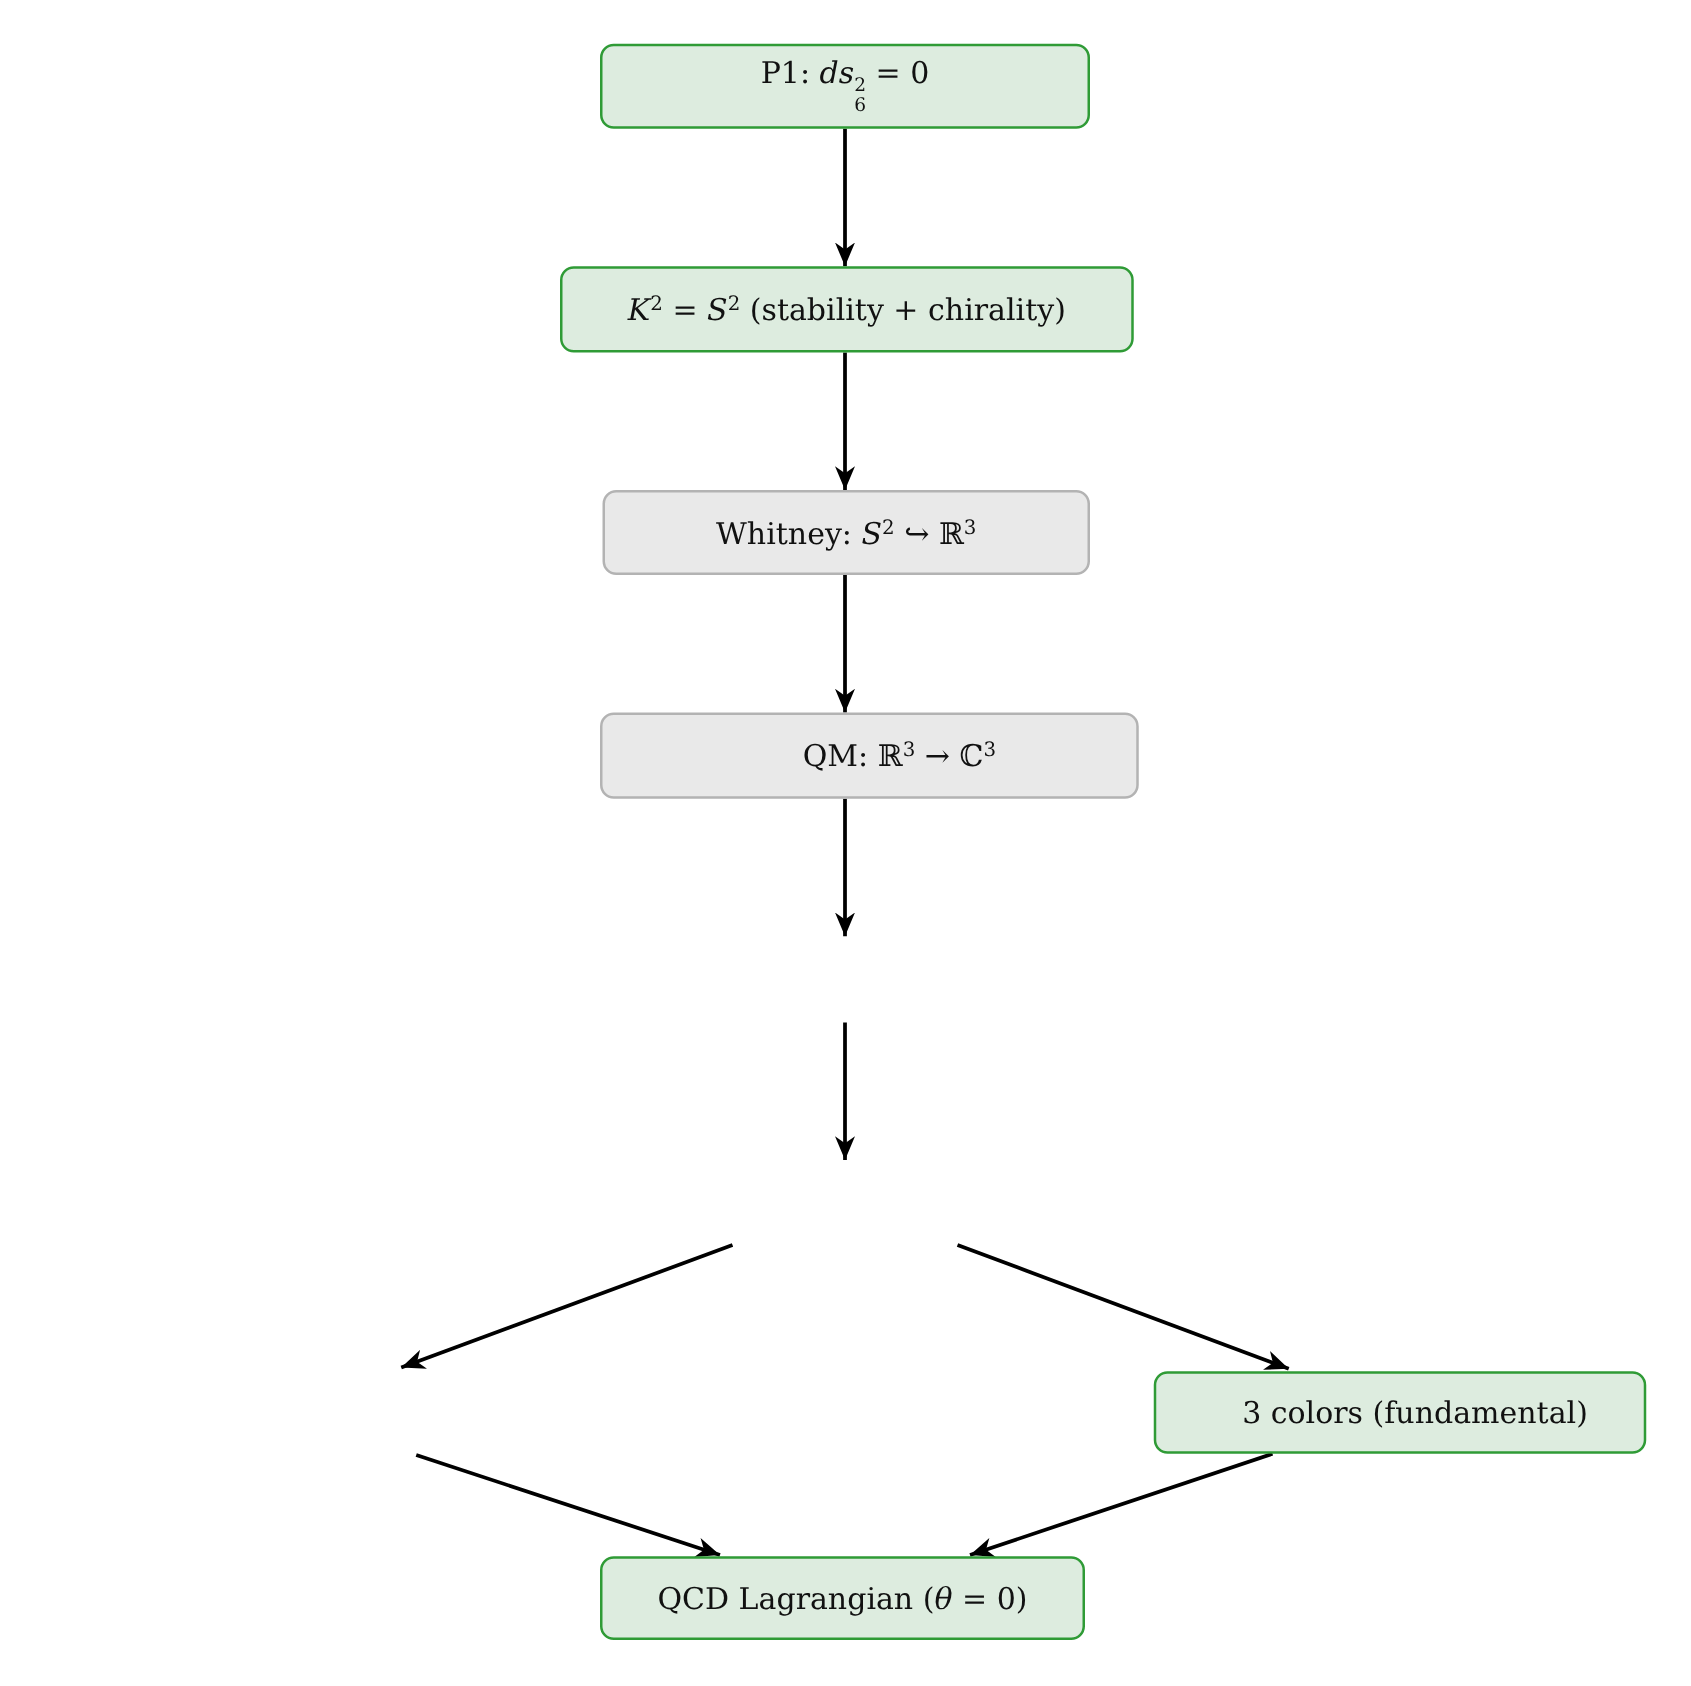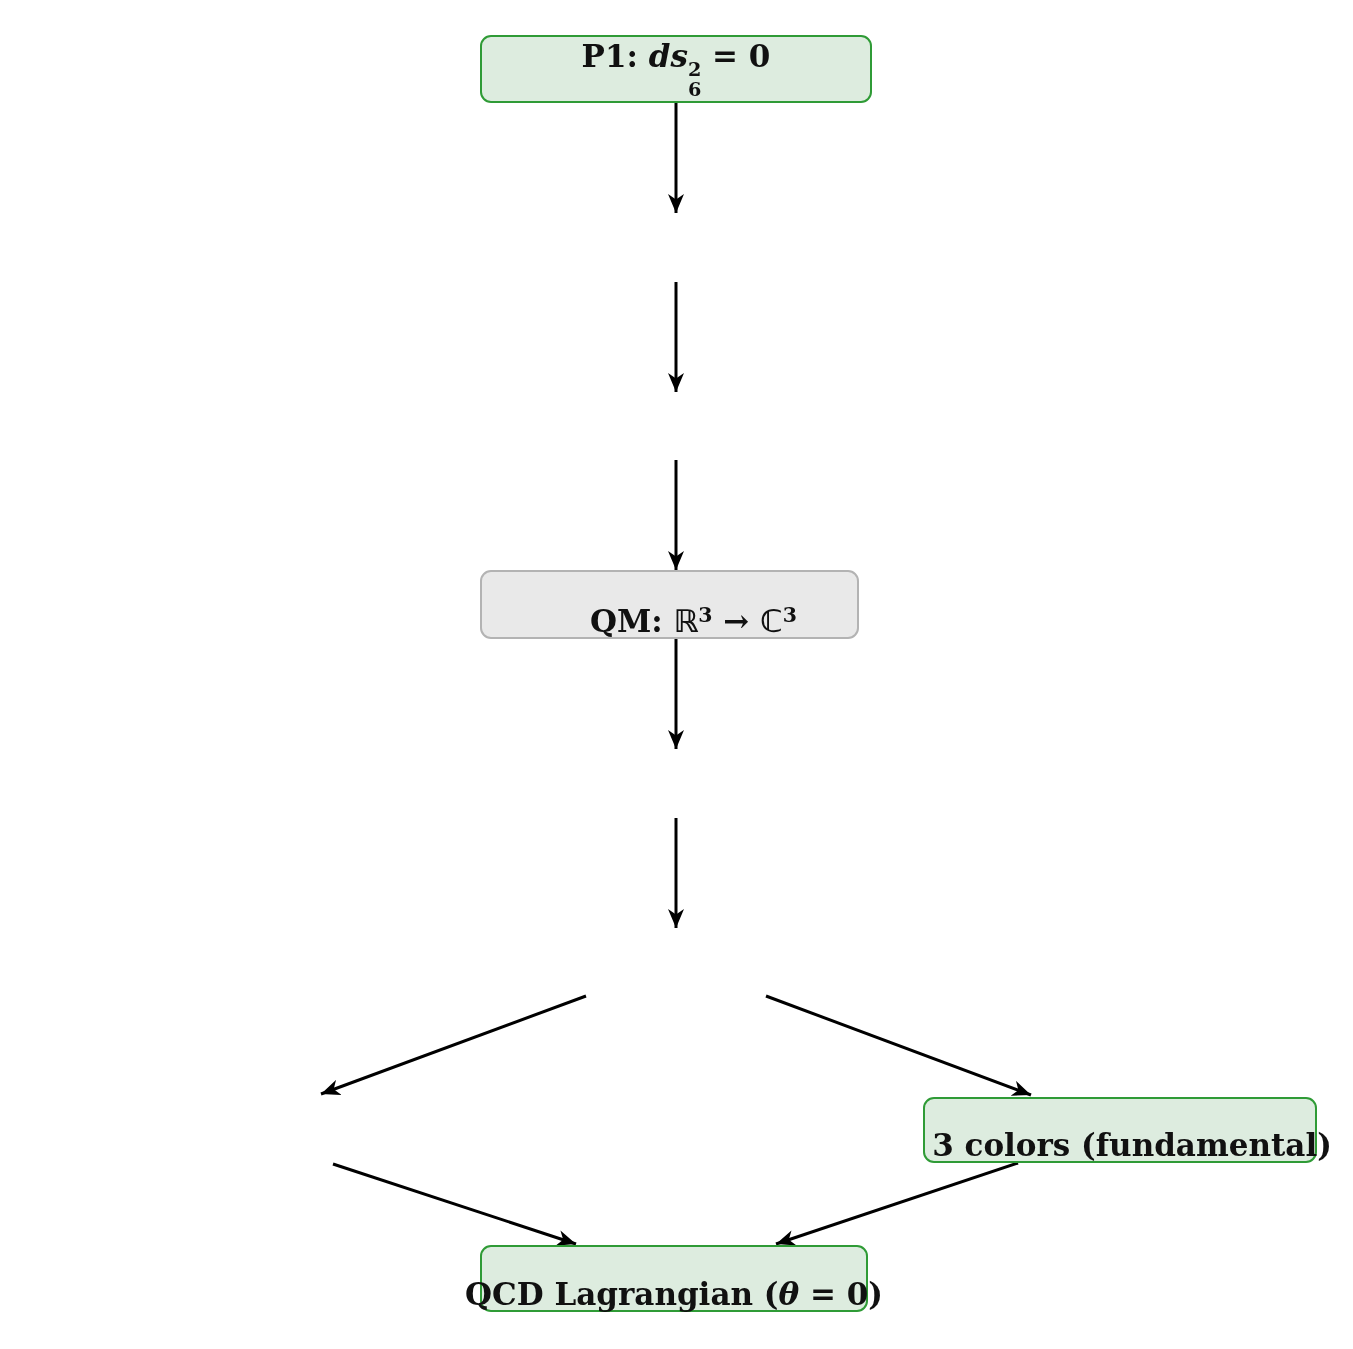--- a/index.html
+++ b/index.html
@@ -32,28 +32,27 @@
   .arrow-line{
     stroke:var(--arrow);
     stroke-width:3;
     fill:none;
   }
   .arrowhead-shape{fill:var(--arrow);}
   .node{
     position:absolute;
     box-sizing:border-box;
     display:flex;
-    align-items:flex-end;
+    align-items:center;
     justify-content:center;
     border-radius:11px;
     border:2px solid;
-    font-size:31px;
+    font-size:24px;
     line-height:1;
     white-space:nowrap;
-    font-weight:bold;
   }
   .node.green{
     background:var(--green-fill);
     border-color:var(--green-border);
   }
   .node.gray{
     background:var(--gray-fill);
     border-color:var(--gray-border);
   }
   .node-label{display:inline-block;}
@@ -90,23 +89,29 @@
     <line class="arrow-line" x1="586" y1="996" x2="321" y2="1094" marker-end="url(#stealth)"></line>
     <line class="arrow-line" x1="766" y1="996" x2="1031" y2="1095" marker-end="url(#stealth)"></line>
     <line class="arrow-line" x1="333" y1="1164" x2="576" y2="1244" marker-end="url(#stealth)"></line>
     <line class="arrow-line" x1="1018" y1="1163" x2="776" y2="1244" marker-end="url(#stealth)"></line>
   </svg>
 
   <div class="node green" style="left:480px;top:35px;width:392px;height:68px;">
     <span class="node-label"><span>P1: </span><span class="seg-it">ds</span><span class="supsub"><span>2</span><span>6</span></span><span> = 0</span></span>
   </div>
 
+  <div class="node green" style="left:448px;top:213px;width:459px;height:69px;">
+    <span class="node-label"><span class="seg-it">K</span><span class="seg-sup">2</span><span> = </span><span class="seg-it">S</span><span class="seg-sup">2</span><span> (stability + chirality)</span></span>
+  </div>
 
+  <div class="node gray" style="left:482px;top:392px;width:390px;height:68px;">
+    <span class="node-label"><span>Whitney: </span><span class="seg-it">S</span><span class="seg-sup">2</span><span> ↪ </span><span>ℝ</span><span class="seg-sup">3</span></span>
+  </div>
 
-  <div class="node gray" style="left:480px;top:570px;width:379px;height:69px;padding-left:48px;">
+  <div class="node gray" style="left:480px;top:570px;width:431px;height:69px;padding-left:48px;">
     <span class="node-label"><span>QM: </span><span>ℝ</span><span class="seg-sup">3</span><span> → </span><span>ℂ</span><span class="seg-sup">3</span></span>
   </div>
 
 
 
 
   <div class="node green" style="left:923px;top:1097px;width:394px;height:66px;padding-left:24px;">
     <span class="node-label"><span>3 colors (fundamental)</span></span>
   </div>
 

